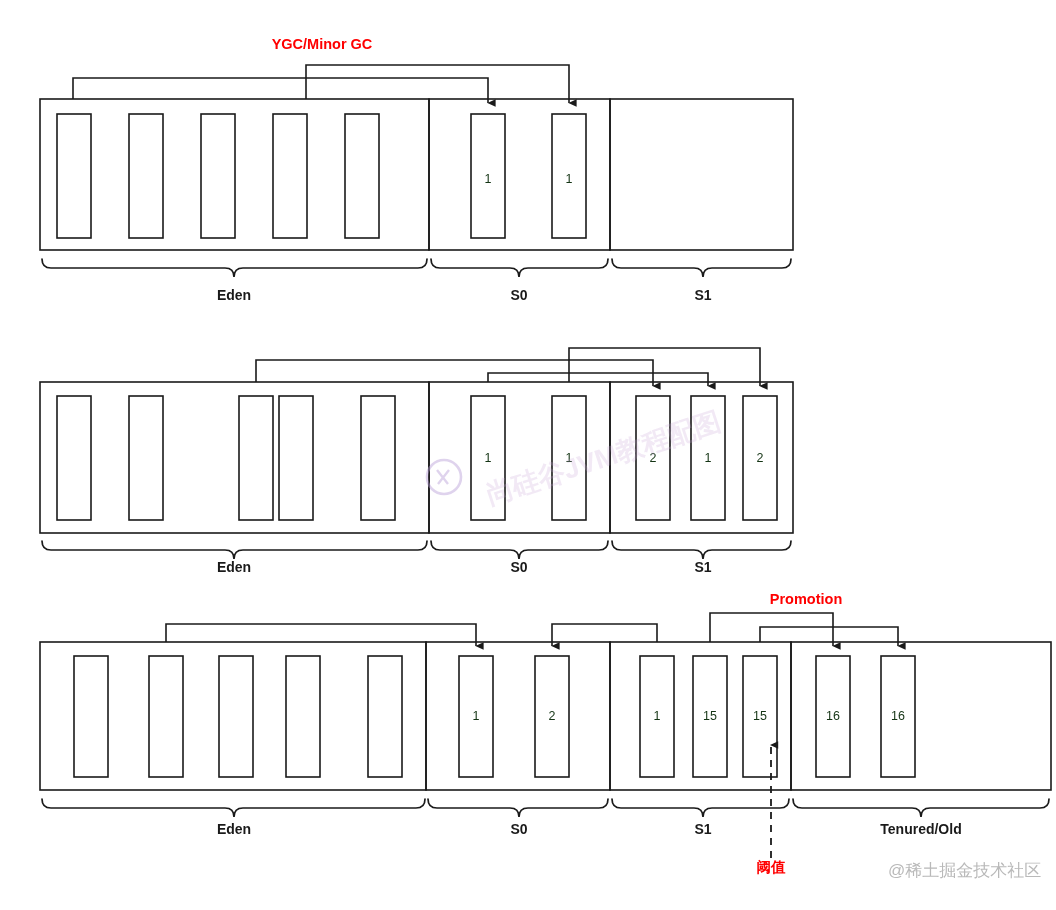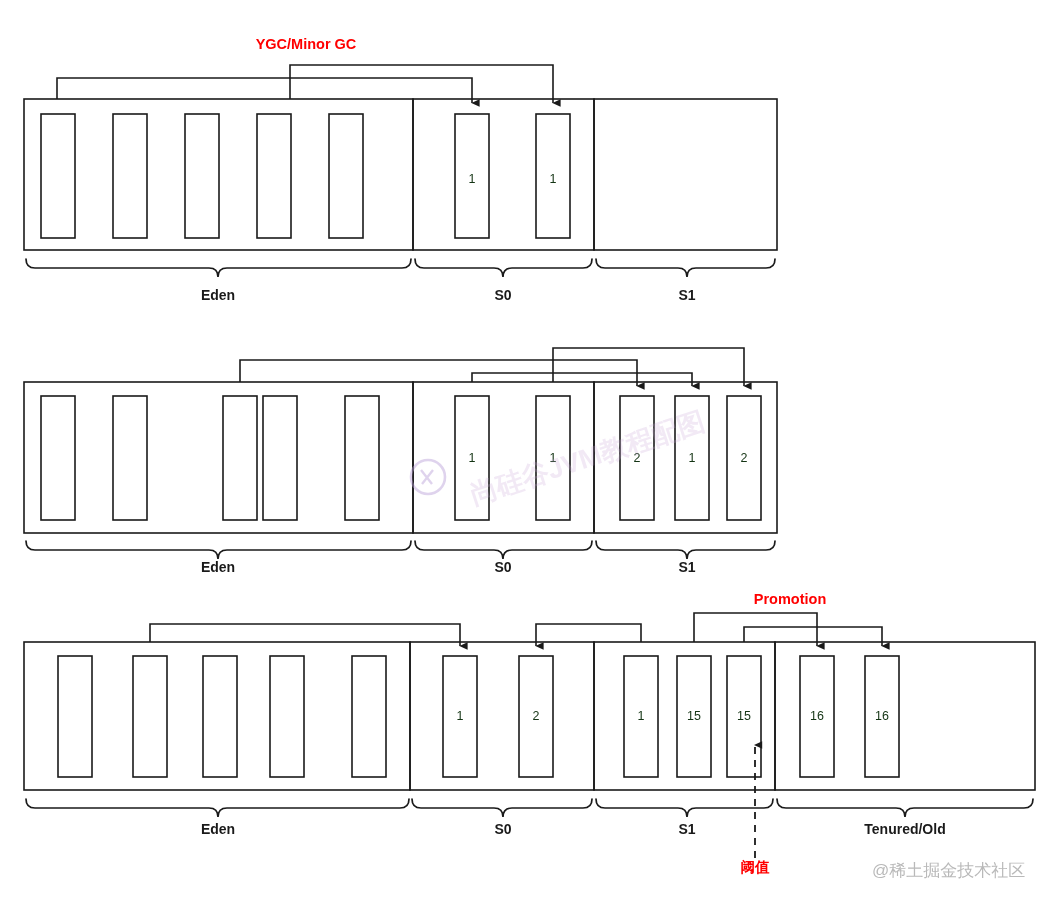--- a/index.html
+++ b/index.html
@@ -9,21 +9,21 @@
   }
   body {
     width: 1056px;
     height: 910px;
     position: relative;
     font-family: "Liberation Sans", sans-serif;
     overflow: hidden;
   }
   #stage {
     position: absolute;
-    left: 0; top: 0;
+    left: 16px; top: 0;
     width: 960px;
     height: 910px;
   }
   svg#diagram {
     position: absolute;
     left: 0; top: 0;
     width: 1056px;
     height: 910px;
   }
   .region-label {

